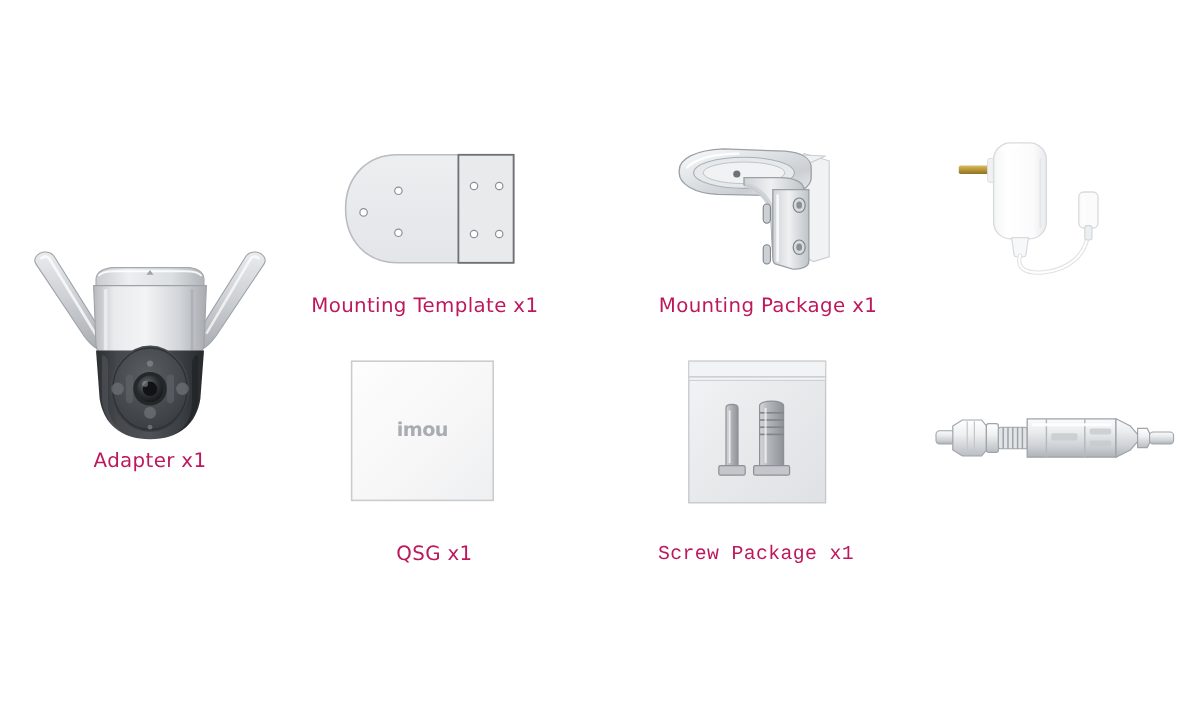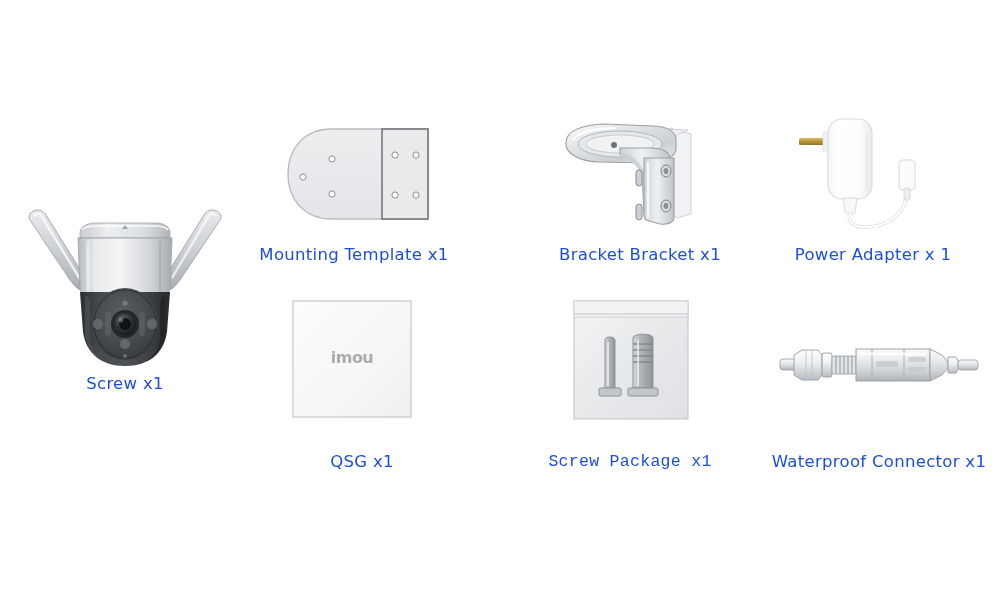--- a/index.html
+++ b/index.html
@@ -8,21 +8,21 @@
     width:1000px;height:600px;
     background:#ffffff;
     font-family:"Liberation Sans","DejaVu Sans",sans-serif;
     overflow:hidden;
     position:relative;
   }
   .stage{position:absolute;inset:0;}
   .item{position:absolute;}
   .caption{
     position:absolute;
-    color:#1d4ed8;
+    color:#be185d;
     font-size:16.5px;
     letter-spacing:.3px;
     white-space:nowrap;
     font-weight:400;
     text-align:center;
     transform:translateX(-50%);
     font-family:"DejaVu Sans","Liberation Sans",sans-serif;
   }
   svg{display:block;overflow:visible;}
 </style>
@@ -105,21 +105,21 @@
       <circle cx="111" cy="124" r="2.4" fill="#9aa0a6" opacity=".5"></circle>
 
       <circle cx="88" cy="128" r="5.2" fill="#6a6e72" opacity=".8"></circle>
       <circle cx="142" cy="128" r="5.2" fill="#6a6e72" opacity=".8"></circle>
 
       <circle cx="115" cy="107" r="2.6" fill="#7c8085" opacity=".85"></circle>
       <circle cx="115" cy="148" r="5" fill="#6a6e72" opacity=".85"></circle>
       <circle cx="115" cy="160" r="2" fill="#7c8085" opacity=".7"></circle>
     </svg>
   </div>
-  <div class="caption" style="left:125px;top:374px;">Screw x1</div>
+  <div class="caption" style="left:125px;top:374px;">Adapter x1</div>
 
   <div class="item" style="left:283px;top:125px;width:150px;height:100px;">
     <svg width="150" height="100" viewBox="0 0 150 100">
       <defs>
         <linearGradient id="tplG" x1="0" y1="0" x2="0" y2="1">
           <stop offset="0%" stop-color="#eceef0"></stop>
           <stop offset="100%" stop-color="#e3e5e8"></stop>
         </linearGradient>
       </defs>
 
@@ -179,21 +179,21 @@
       <ellipse cx="108" cy="53" rx="2.4" ry="3" fill="#8a8f94"></ellipse>
       <ellipse cx="108" cy="88" rx="5" ry="6" fill="#d7dade" stroke="#7e8388" stroke-width="1"></ellipse>
       <ellipse cx="108" cy="88" rx="2.4" ry="3" fill="#8a8f94"></ellipse>
 
       <rect x="78" y="52" width="6" height="16" rx="3" fill="#cdd1d5" stroke="#7e8388" stroke-width="0.9"></rect>
       <rect x="78" y="86" width="6" height="16" rx="3" fill="#cdd1d5" stroke="#7e8388" stroke-width="0.9"></rect>
 
       <path d="M90,44 L90,100" stroke="#ffffff" stroke-width="2.2" opacity=".8" fill="none"></path>
     </svg>
   </div>
-  <div class="caption" style="left:640px;top:245px;">Bracket Bracket x1</div>
+  <div class="caption" style="left:640px;top:245px;">Mounting Package x1</div>
 
   <div class="item" style="left:795px;top:112px;width:160px;height:120px;">
     <svg width="160" height="120" viewBox="0 0 160 120">
       <defs>
         <linearGradient id="padG" x1="0" y1="0" x2="1" y2="0">
           <stop offset="0%" stop-color="#f4f5f6"></stop>
           <stop offset="25%" stop-color="#ffffff"></stop>
           <stop offset="75%" stop-color="#fbfbfc"></stop>
           <stop offset="100%" stop-color="#e9eaec"></stop>
         </linearGradient>
@@ -215,21 +215,20 @@
       <path d="M48,86 L62,86 L60,100 C60,103 50,103 50,100 Z" fill="#f7f8f9" stroke="#d8dade" stroke-width="1"></path>
 
       <path d="M55,101 C52,112 60,116 74,115 C96,113 112,100 112,78 L112,60" fill="none" stroke="#dfe2e5" stroke-width="3.6" stroke-linecap="round"></path>
       <path d="M55,101 C52,112 60,116 74,115 C96,113 112,100 112,78 L112,60" fill="none" stroke="#ffffff" stroke-width="1.8" stroke-linecap="round"></path>
 
       <rect x="104" y="48" width="16" height="30" rx="4" fill="#fbfbfc" stroke="#d8dade" stroke-width="1.1"></rect>
       <rect x="109" y="76" width="6" height="12" rx="2" fill="#eceeef" stroke="#d2d5d8" stroke-width="0.9"></rect>
       <path d="M108,52 L108,74" stroke="#ffffff" stroke-width="2" opacity=".9"></path>
     </svg>
   </div>
-  <div class="caption" style="left:873px;top:245px;">Power Adapter x 1</div>
 
   <div class="item" style="left:292px;top:300px;width:120px;height:118px;">
     <svg width="120" height="118" viewBox="0 0 120 118">
       <defs>
         <linearGradient id="qsgG" x1="0" y1="0" x2="1" y2="1">
           <stop offset="0%" stop-color="#fdfdfd"></stop>
           <stop offset="55%" stop-color="#f7f7f8"></stop>
           <stop offset="100%" stop-color="#eeeff0"></stop>
         </linearGradient>
       </defs>
@@ -319,15 +318,14 @@
       <rect x="128" y="22" width="18" height="5" rx="1.5" fill="#c6cacd" opacity=".8"></rect>
       <rect x="128" y="32" width="18" height="5" rx="1.5" fill="#c6cacd" opacity=".8"></rect>
 
       <path d="M150,14 L162,20 L168,27 L168,33 L162,40 L150,46 Z" fill="url(#wpG)" stroke="#a0a4a8" stroke-width="1"></path>
 
       <path d="M168,22 L176,22 L178,26 L178,34 L176,38 L168,38 Z" fill="url(#wpG2)" stroke="#a0a4a8" stroke-width="1"></path>
 
       <rect x="178" y="25" width="20" height="10" rx="3" fill="url(#wpG)" stroke="#a0a4a8" stroke-width="0.9"></rect>
     </svg>
   </div>
-  <div class="caption" style="left:879px;top:452px;">Waterproof Connector x1</div>
 
 </div>
 
 </body></html>

